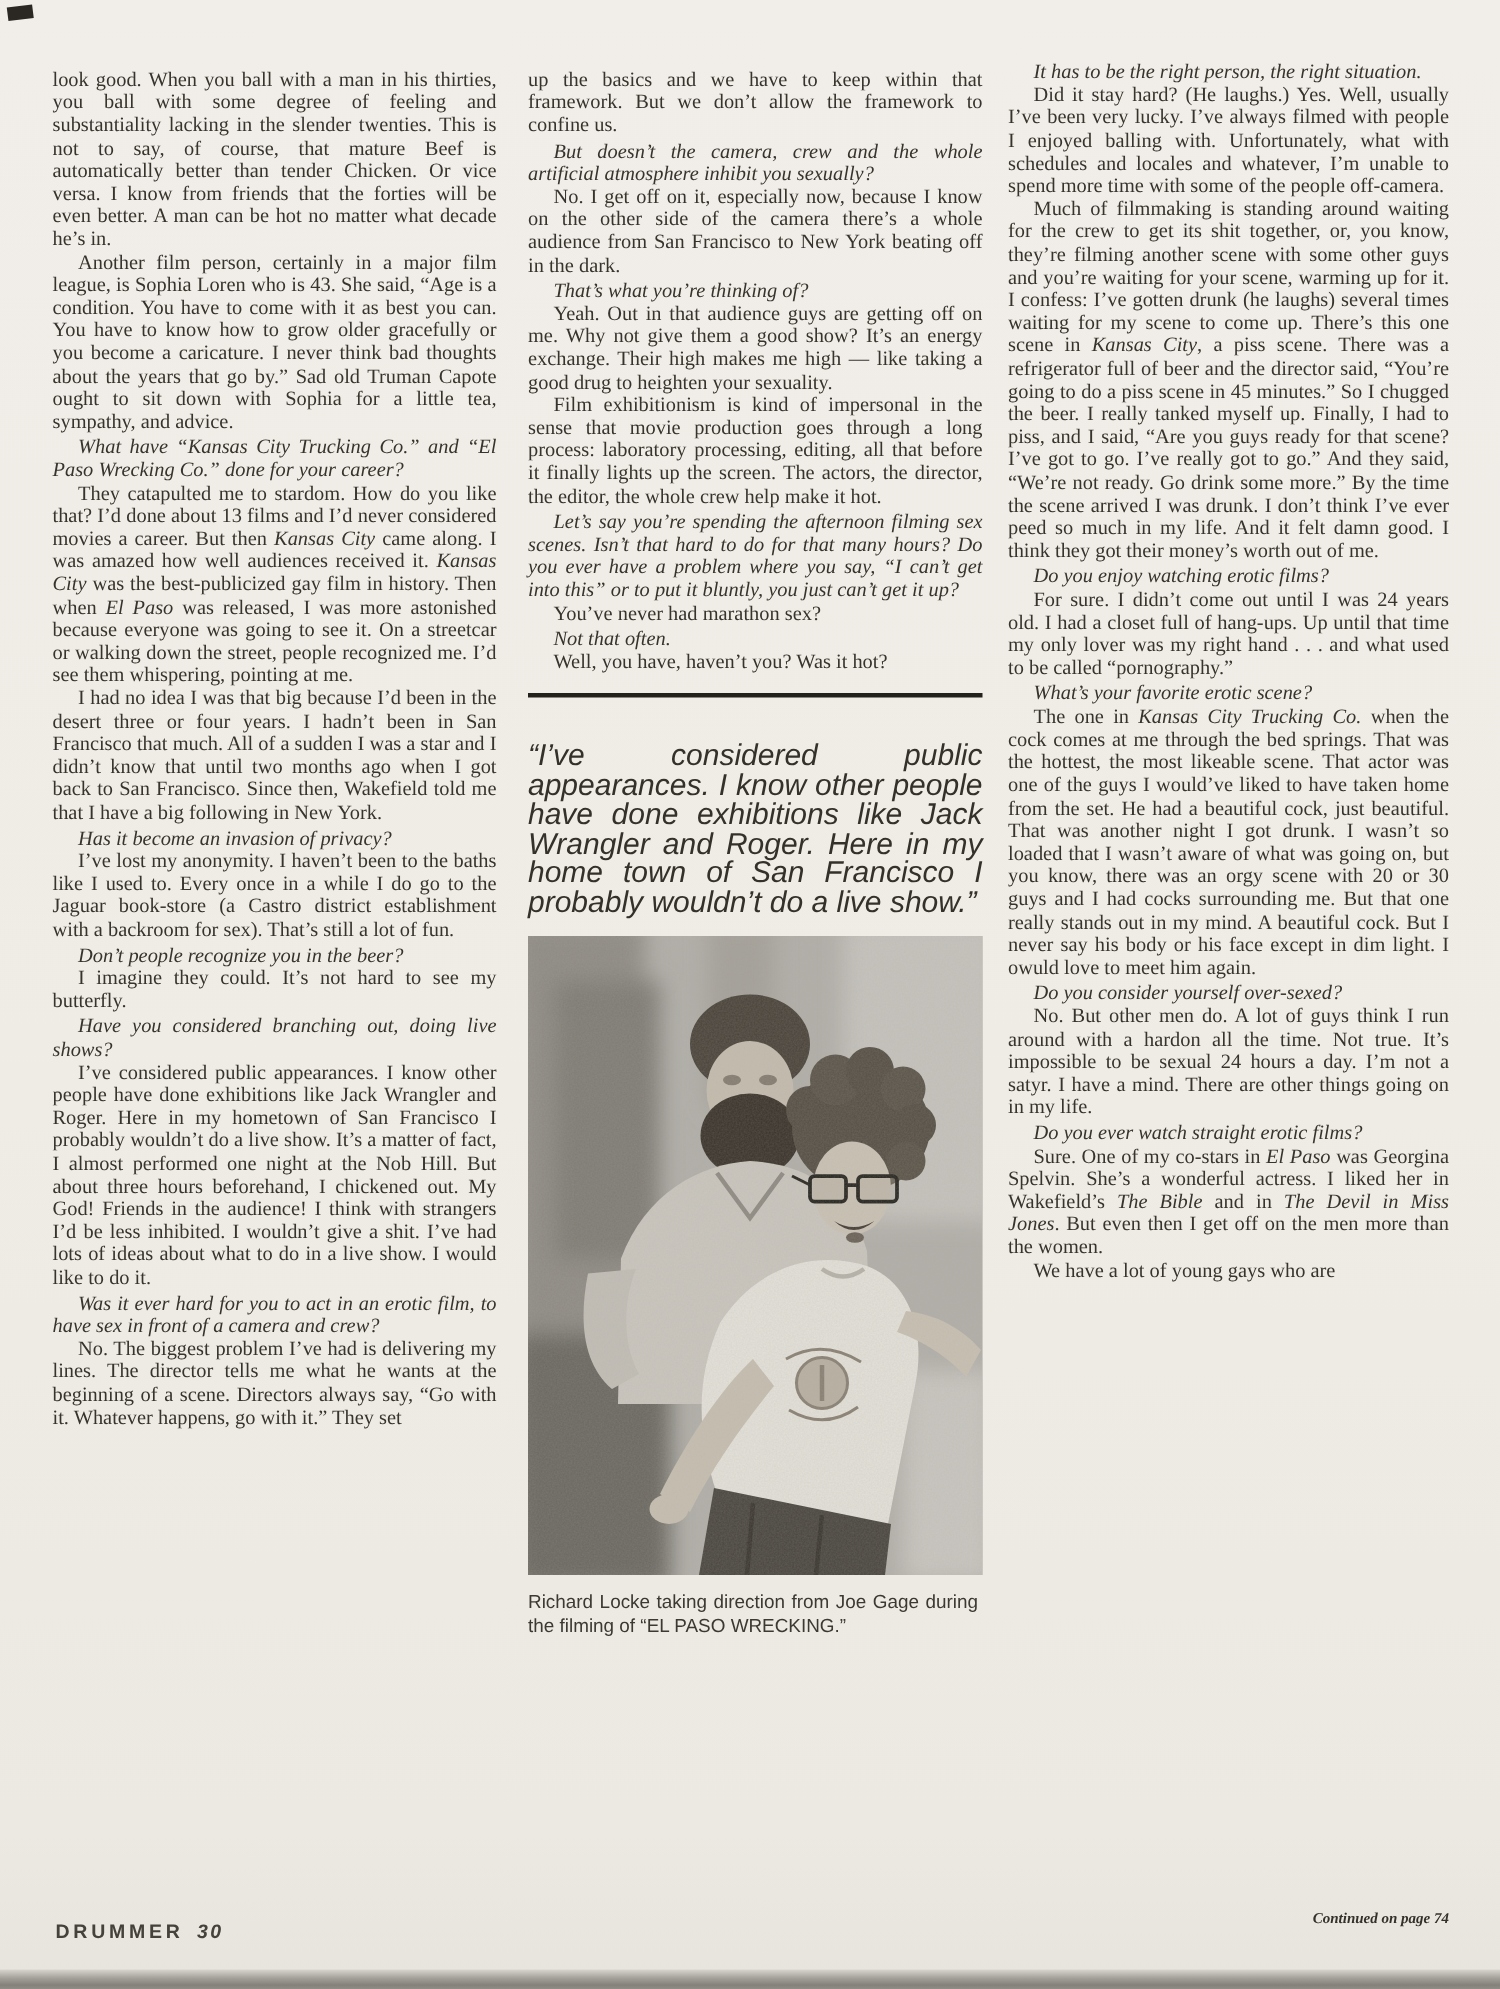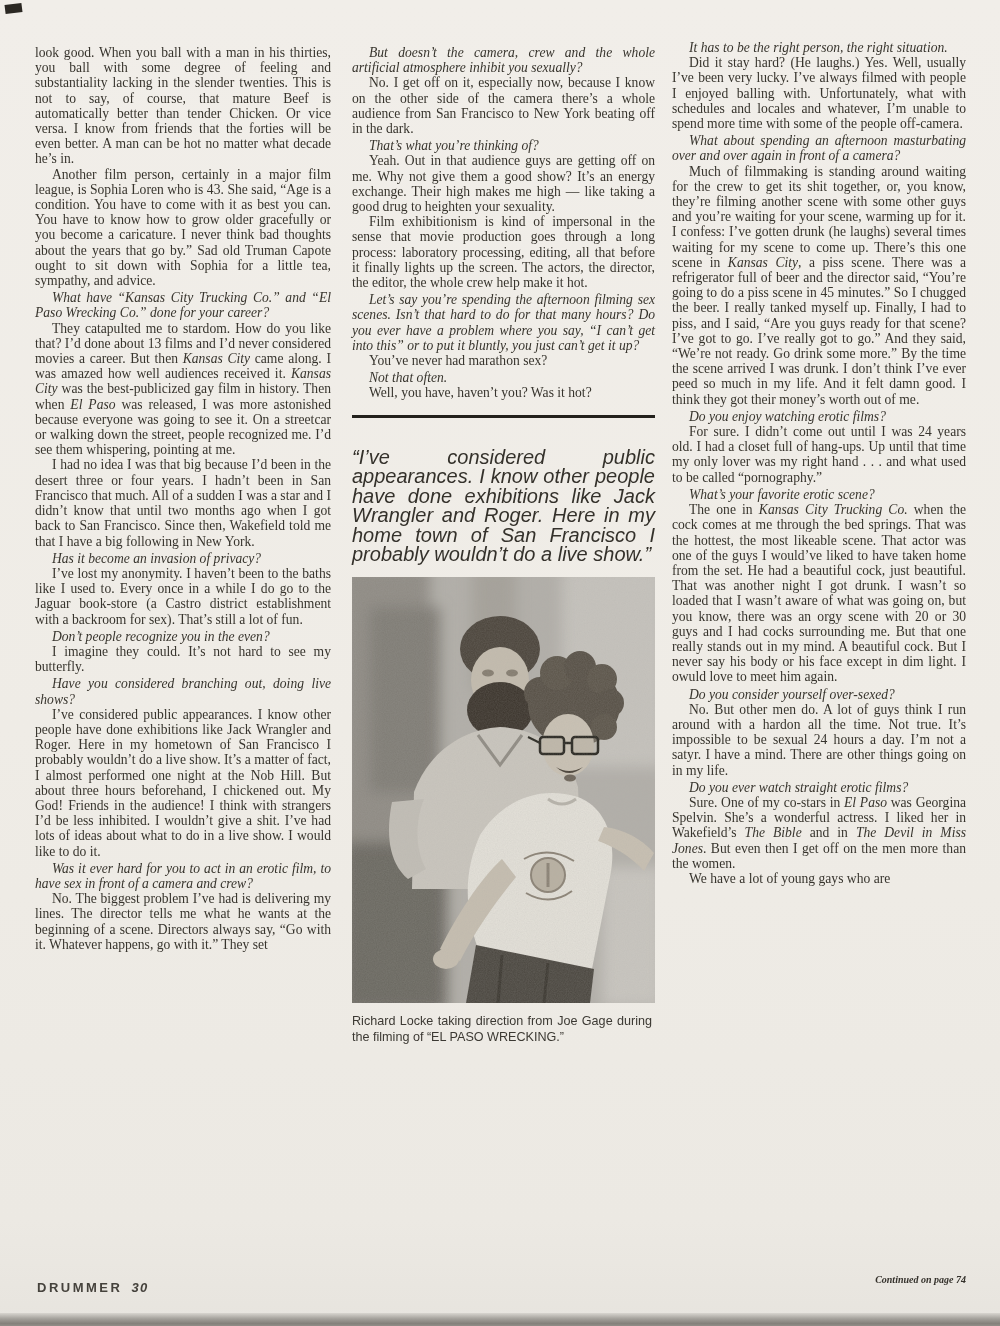--- a/index.html
+++ b/index.html
@@ -59,30 +59,31 @@
   <div class="speck"></div>
 
   <div class="col col1 coltext">
       <p class="a noindent">look good. When you ball with a man in his thirties, you ball with some degree of feeling and substantiality lacking in the slender twenties. This is not to say, of course, that mature Beef is automatically better than tender Chicken. Or vice versa. I know from friends that the forties will be even better. A man can be hot no matter what decade he’s in.</p>
       <p class="a">Another film person, certainly in a major film league, is Sophia Loren who is 43. She said, “Age is a condition. You have to come with it as best you can. You have to know how to grow older gracefully or you become a caricature. I never think bad thoughts about the years that go by.” Sad old Truman Capote ought to sit down with Sophia for a little tea, sympathy, and advice.</p>
       <p class="q">What have “Kansas City Trucking Co.” and “El Paso Wrecking Co.” done for your career?</p>
       <p class="a">They catapulted me to stardom. How do you like that? I’d done about 13 films and I’d never considered movies a career. But then <i>Kansas City</i> came along. I was amazed how well audiences received it. <i>Kansas City</i> was the best-publicized gay film in history. Then when <i>El Paso</i> was released, I was more astonished because everyone was going to see it. On a streetcar or walking down the street, people recognized me. I’d see them whispering, pointing at me.</p>
       <p class="a">I had no idea I was that big because I’d been in the desert three or four years. I hadn’t been in San Francisco that much. All of a sudden I was a star and I didn’t know that until two months ago when I got back to San Francisco. Since then, Wakefield told me that I have a big following in New York.</p>
       <p class="q">Has it become an invasion of privacy?</p>
       <p class="a">I’ve lost my anonymity. I haven’t been to the baths like I used to. Every once in a while I do go to the Jaguar book-store (a Castro district establishment with a backroom for sex). That’s still a lot of fun.</p>
-      <p class="q">Don’t people recognize you in the even?</p>
+      <p class="q">Don’t people recognize you in the beer?</p>
       <p class="a">I imagine they could. It’s not hard to see my butterfly.</p>
       <p class="q">Have you considered branching out, doing live shows?</p>
       <p class="a">I’ve considered public appearances. I know other people have done exhibitions like Jack Wrangler and Roger. Here in my hometown of San Francisco I probably wouldn’t do a live show. It’s a matter of fact, I almost performed one night at the Nob Hill. But about three hours beforehand, I chickened out. My God! Friends in the audience! I think with strangers I’d be less inhibited. I wouldn’t give a shit. I’ve had lots of ideas about what to do in a live show. I would like to do it.</p>
       <p class="q">Was it ever hard for you to act in an erotic film, to have sex in front of a camera and crew?</p>
       <p class="a">No. The biggest problem I’ve had is delivering my lines. The director tells me what he wants at the beginning of a scene. Directors always say, “Go with it. Whatever happens, go with it.” They set</p>
     </div>
 
   <div class="col col2">
     <div class="coltext">
+        <p class="a noindent">up the basics and we have to keep within that framework. But we don’t allow the framework to confine us.</p>
         <p class="q">But doesn’t the camera, crew and the whole artificial atmosphere inhibit you sexually?</p>
         <p class="a">No. I get off on it, especially now, because I know on the other side of the camera there’s a whole audience from San Francisco to New York  beating off in the dark.</p>
         <p class="q">That’s what you’re thinking of?</p>
         <p class="a">Yeah. Out in that audience guys are getting off on me. Why not give them a good show? It’s an energy exchange. Their high makes me high — like taking a good drug to heighten your sexuality.</p>
         <p class="a">Film exhibitionism is kind of impersonal in the sense that movie production goes through a long process: laboratory processing, editing, all that before it finally lights up the screen. The actors, the director, the editor, the whole crew help make it hot.</p>
         <p class="q">Let’s say you’re spending the afternoon filming sex scenes. Isn’t that hard to do for that many hours? Do you ever have a problem where you say, “I can’t get into this” or to put it bluntly, you just can’t get it up?</p>
         <p class="a">You’ve never had marathon sex?</p>
         <p class="q">Not that often.</p>
         <p class="a">Well, you have, haven’t you? Was it hot?</p>
       </div>
@@ -151,21 +152,20 @@
         <rect width="303" height="426" filter="url(#grain)" opacity="0.5"></rect>
       </svg>
     </figure>
 
     <div class="caption">Richard Locke taking direction from Joe Gage during the filming of “EL PASO WRECKING.”</div>
   </div>
 
   <div class="col col3 coltext">
       <p class="q">It has to be the right person, the right situation.</p>
       <p class="a">Did it stay hard? (He laughs.) Yes. Well, usually I’ve been very lucky. I’ve always filmed with people I enjoyed balling with. Unfortunately, what with schedules and locales and whatever, I’m unable to spend more time with some of the people off-camera.</p>
-      <p class="q">What about spending an afternoon masturbating over and over again in front of a camera?</p>
       <p class="a">Much of filmmaking is standing around waiting for the crew to get its shit together, or, you know, they’re filming another scene with some other guys and you’re waiting for your scene, warming up for it. I confess: I’ve gotten drunk (he laughs) several times waiting for my scene to come up. There’s this one scene in <i>Kansas City</i>, a piss scene. There was a refrigerator full of beer and the director said, “You’re going to do a piss scene in 45 minutes.” So I chugged the beer. I really tanked myself up. Finally, I had to piss, and I said, “Are you guys ready for that scene? I’ve got to go. I’ve really got to go.” And they said, “We’re not ready. Go drink some more.” By the time the scene arrived I was drunk. I don’t think I’ve ever peed so much in my life. And it felt damn good. I think they got their money’s worth out of me.</p>
       <p class="q">Do you enjoy watching erotic films?</p>
       <p class="a">For sure. I didn’t come out until I was 24 years old. I had a closet full of hang-ups. Up until that time my only lover was my right hand . . . and what used to be called “pornography.”</p>
       <p class="q">What’s your favorite erotic scene?</p>
       <p class="a">The one in <i>Kansas City Trucking Co.</i> when the cock comes at me through the bed springs. That was the hottest, the most likeable scene. That actor was one of the guys I would’ve liked to have taken home from the set. He had a beautiful cock, just beautiful. That was another night I got drunk. I wasn’t so loaded that I wasn’t aware of what was going on, but you know, there was an orgy scene with 20 or 30 guys and I had cocks surrounding me. But that one really stands out in my mind. A beautiful cock. But I never say his body or his face except in dim light. I owuld love to meet him again.</p>
       <p class="q">Do you consider yourself over-sexed?</p>
       <p class="a">No. But other men do. A lot of guys think I run around with a hardon all the time. Not true. It’s impossible to be sexual 24 hours a day. I’m not a satyr. I have a mind. There are other things going on in my life.</p>
       <p class="q">Do you ever watch straight erotic films?</p>
       <p class="a">Sure. One of my co-stars in <i>El Paso</i> was Georgina Spelvin. She’s a wonderful actress. I liked her in Wakefield’s <i>The Bible</i> and in <i>The Devil in Miss Jones</i>. But even then I get off on the men more than the women.</p>
       <p class="a">We have a lot of young gays who are</p>

